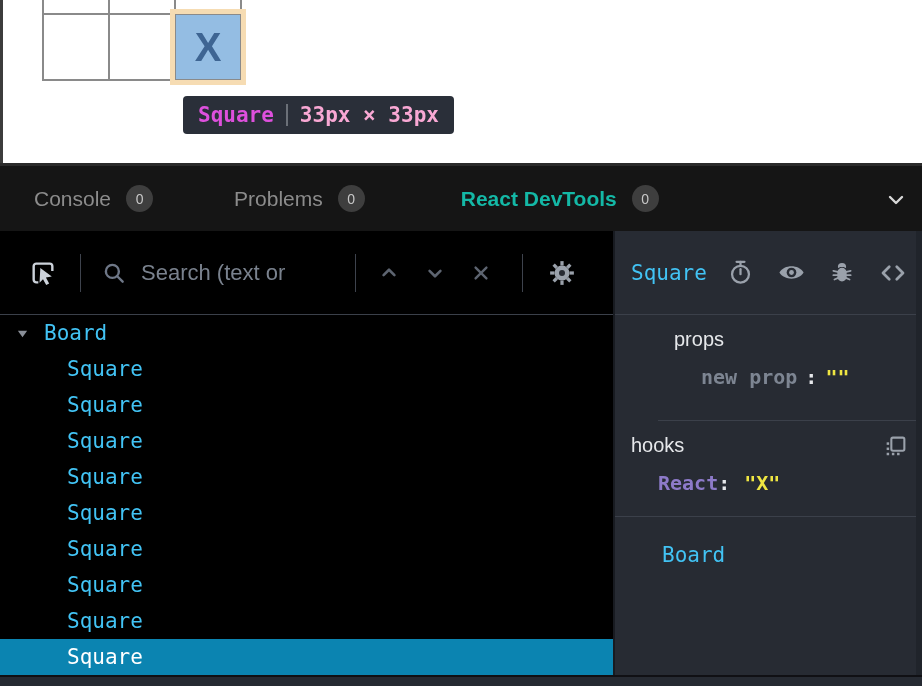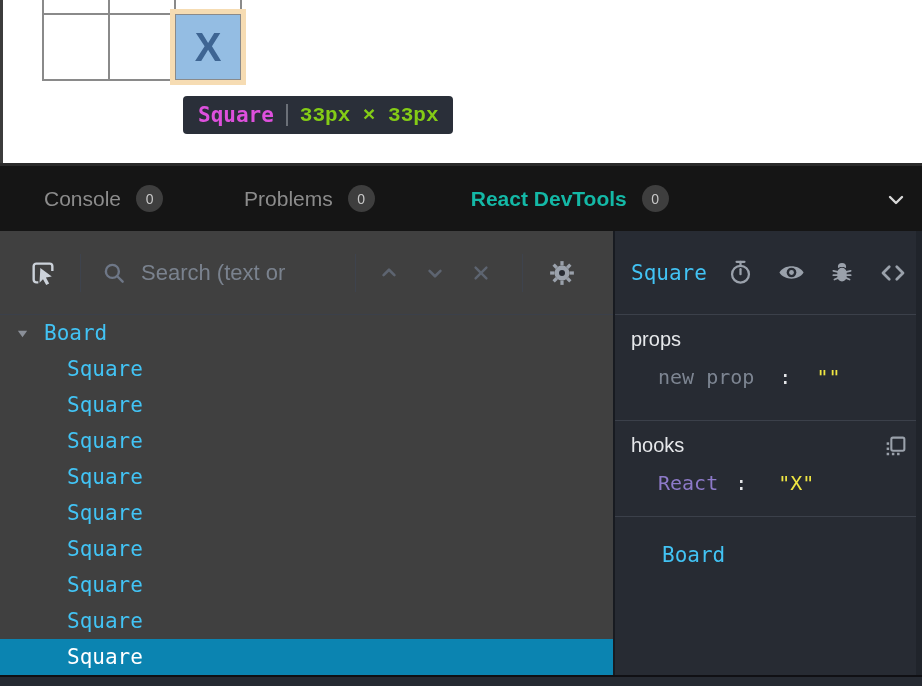--- a/index.html
+++ b/index.html
@@ -20,42 +20,42 @@
   }
   td.highlighted { background:#94bde3; outline:5px solid #f6dcb3; }
   .inspect-tooltip {
     position:absolute; top:96px; left:183px; height:38px; z-index:5;
     background:#2a2f39; border-radius:4px; padding:0 15px;
     display:flex; align-items:center; gap:12px;
     font-family:"DejaVu Sans Mono", monospace; font-weight:bold; font-size:21px;
   }
   .tt-component { color:#de50dd; }
   .tt-sep { width:2px; height:22px; background:#6b7078; }
-  .tt-dims { color:#84cc16;font-family:Liberation Mono, monospace; }
+  .tt-dims { color:#f9a8d4; }
 
   
   .panel-tabs {
     position:absolute; top:163px; left:0; width:922px; height:68px;
     background:#151515; border-top:3px solid #2b2b2b;
     display:flex; align-items:center;
   }
   .tab { display:flex; align-items:center; gap:15px; cursor:pointer; }
   .tab-label { font-size:21px; color:#8c8c8c; }
   .tab.active .tab-label { color:#14b8a6; font-weight:bold; }
   .tab-badge {
     min-width:27px; height:27px; border-radius:14px; background:#3e3e3e;
     color:#c8c8c8; font-size:14px; display:flex; align-items:center; justify-content:center;
     padding:0 6px;
   }
-  .tab-1 { margin-left:44px; } .tab-2 { margin-left:81px; } .tab-3 { margin-left:96px; }
+  .tab-1 { margin-left:34px; } .tab-2 { margin-left:81px; } .tab-3 { margin-left:96px; }
   .panel-chevron { position:absolute; right:14px; top:22px; color:#d8d8d8; cursor:pointer; }
 
   
   .devtools { position:absolute; top:231px; left:0; width:922px; height:444px; display:flex; }
-  .left-pane { width:613px; height:444px; background:#404040; }
+  .left-pane { width:613px; height:444px; background:#000000; }
   .right-pane { width:309px; height:444px; background:#272b33; border-left:2px solid #181b21; position:relative; }
   .right-edge { position:absolute; top:231px; right:0; width:6px; height:455px; background:#20242b; z-index:0; }
 
   .toolbar {
     height:84px; display:flex; align-items:center; border-bottom:1px solid #3b404a;
   }
   .tb-sep { width:1px; height:38px; background:#3e434d; }
   .icon-btn { background:none; border:none; padding:0; display:flex; align-items:center; justify-content:center; cursor:pointer; color:#5d6470; }
   .icon-btn.bright { color:#ccd2da; }
   .icon-btn.light { color:#9aa1ab; }
@@ -78,25 +78,25 @@
     font-family:"DejaVu Sans Mono", monospace; font-size:21px; color:#42c3f4;
   }
   .tree-row.selected { background:#0b84b1; color:#ffffff; }
   .indent { display:inline-flex; align-items:center; flex:none; color:#8a8f98; }
   .indent.d0 { width:28px; }
   .indent.d1 { width:51px; }
 
   
   .section { padding:13px 16px 0 16px; position:relative; }
   .section.bordered { border-bottom:1px solid #3b404a; }
-  .sec-props { height:106px; }
+  .sec-props { height:106px;margin-left:43px; }
   .sec-hooks { height:96px; }
   .sec-rendered { height:158px; }
   .section-heading { font-size:20px; color:#e6e8eb; }
-  .kv-row { margin:14px 0 0 27px; font-family:"DejaVu Sans Mono", monospace; font-size:20px; display:flex; gap:25px; align-items:baseline; }
+  .kv-row { margin:14px 0 0 27px; font-family:"DejaVu Sans Mono", monospace; font-size:20px; display:flex; gap:8px; align-items:baseline;font-weight:bold; }
   .k-muted { color:#7d8592; }
   .k-purple { color:#8d7ac9; }
   .colon { color:#e6e8eb; }
   .v-string { color:#efe642; }
   .renderer-link { margin:13px 0 0 31px; font-family:"DejaVu Sans Mono", monospace; font-size:21px; color:#42c3f4; cursor:pointer; display:inline-block; }
   .hook-badge-icon { position:absolute; top:13px; right:14px; color:#9aa1ab; cursor:pointer; }
 
   
   .footer-strip { position:absolute; left:0; top:675px; width:922px; height:11px; background:#262a32; border-top:2px solid #101014; }
 

